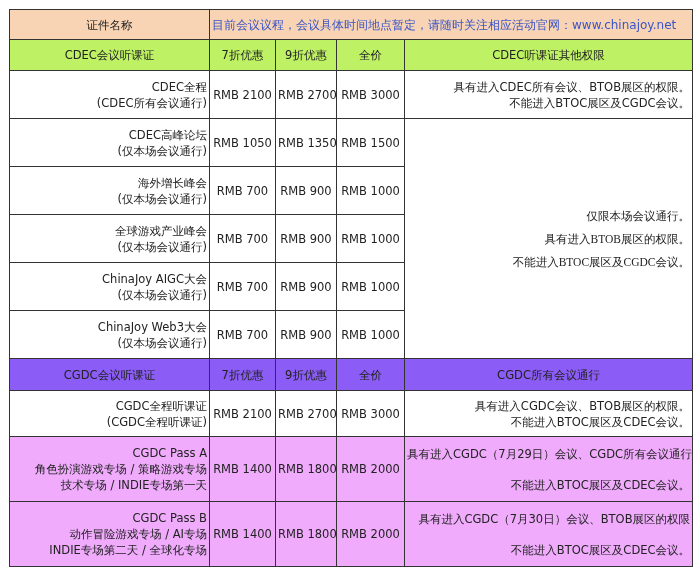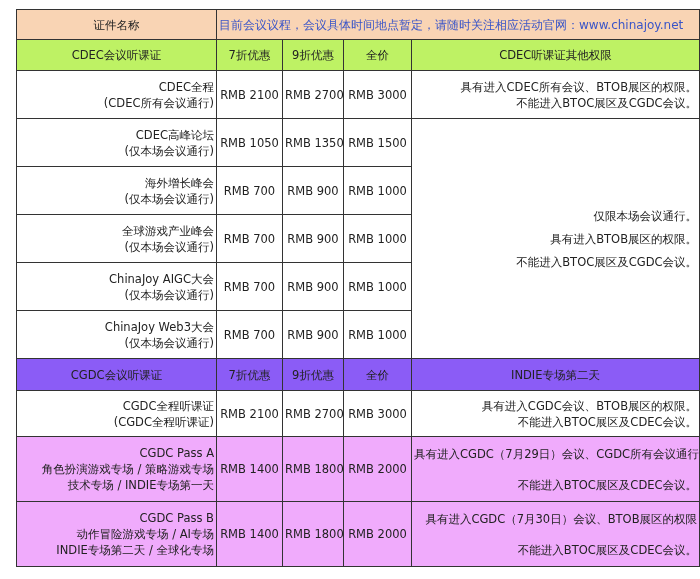--- a/index.html
+++ b/index.html
@@ -1,38 +1,38 @@
 <!DOCTYPE html>
 <html><head>
   <meta charset="utf-8">
   <style>
     html, body { margin: 0; padding: 0; background: #ffffff; }
     body { width: 700px; height: 579px; position: relative; overflow: hidden;
            font-family: "DejaVu Sans", "Liberation Sans", sans-serif; color: #222; }
     table.pass-table {
-      position: absolute; left: 16px; top: 9px;
+      position: absolute; left: 9px; top: 9px;
       border-collapse: collapse; table-layout: fixed;
       width: 683px;
       font-size: 11.5px;
     }
     table.pass-table td {
       border: 1px solid #333;
       text-align: center; vertical-align: middle;
       padding: 0 2px; line-height: 16px;
       overflow: hidden; white-space: nowrap;
     }
     .row-title td { background: #f9d4b4; height: 29px; }
     .row-title .notice { color: #3a55c8; font-size: 12px; text-align: right; padding-right: 34px; }
     .row-cdec-head td { background: #bef264; height: 30px; }
     .row-cgdc-head td { background: #8b5cf6; height: 31px; }
     .row-std td { height: 47px; background: #fff; }
     .row-cgdc-full td { height: 45px; background: #fff; }
     .row-pass td { height: 64px; background: #f0abfc; }
     .line { display: block; text-align: right; }
-    .perm-multi .line { margin: 7px 0; }
+    .perm-multi .line { margin: 7px 0; font-family: Liberation Serif, serif; }
     .perm-spaced .line:first-child { margin-bottom: 15px; }
   </style>
 </head>
 <body>
 
 <table class="pass-table">
   <colgroup>
     <col style="width:200px">
     <col style="width:66px">
     <col style="width:61px">
@@ -120,21 +120,21 @@
       <td>RMB 700</td>
       <td>RMB 900</td>
       <td>RMB 1000</td>
     </tr>
 
     <tr class="row-cgdc-head">
       <td>CGDC会议听课证</td>
       <td>7折优惠</td>
       <td>9折优惠</td>
       <td>全价</td>
-      <td>INDIE专场第二天</td>
+      <td>CGDC所有会议通行</td>
     </tr>
 
     <tr class="row-cgdc-full">
       <td>
         <span class="line">CGDC全程听课证</span>
         <span class="line">(CGDC全程听课证)</span>
       </td>
       <td>RMB 2100</td>
       <td>RMB 2700</td>
       <td>RMB 3000</td>

